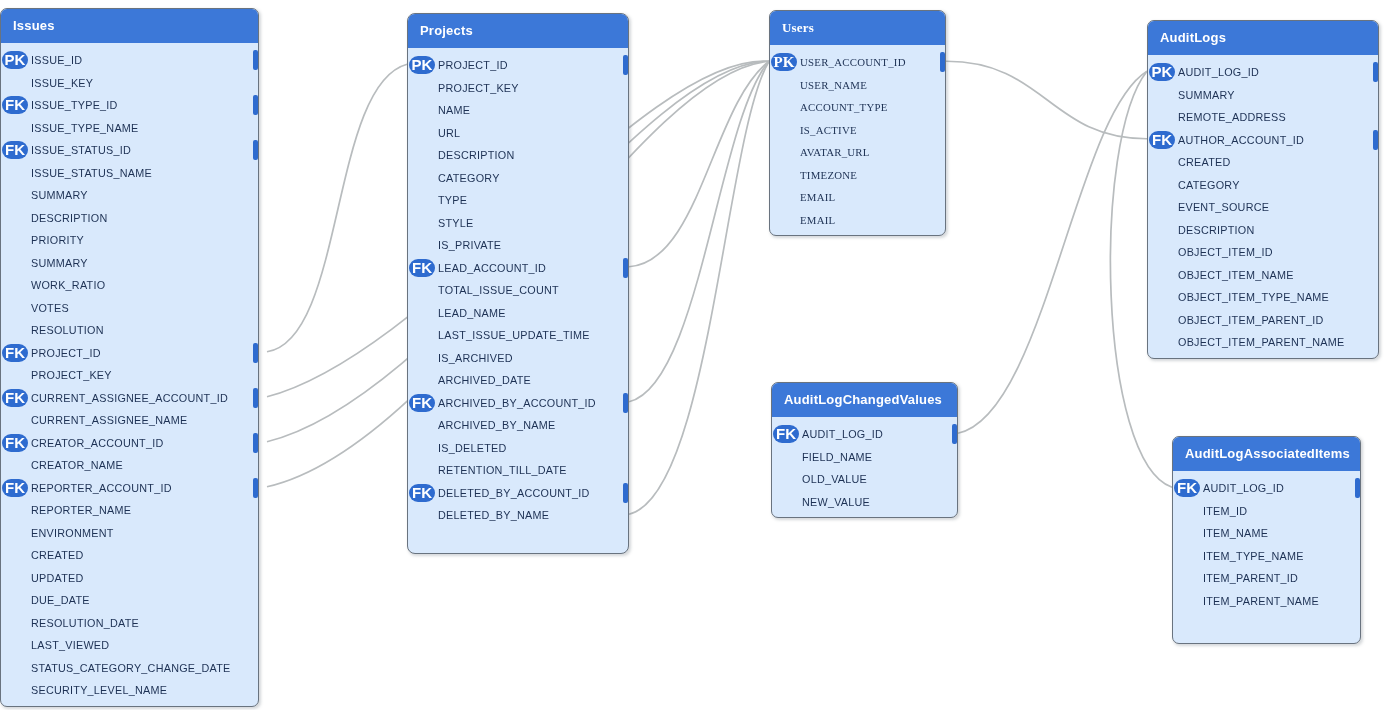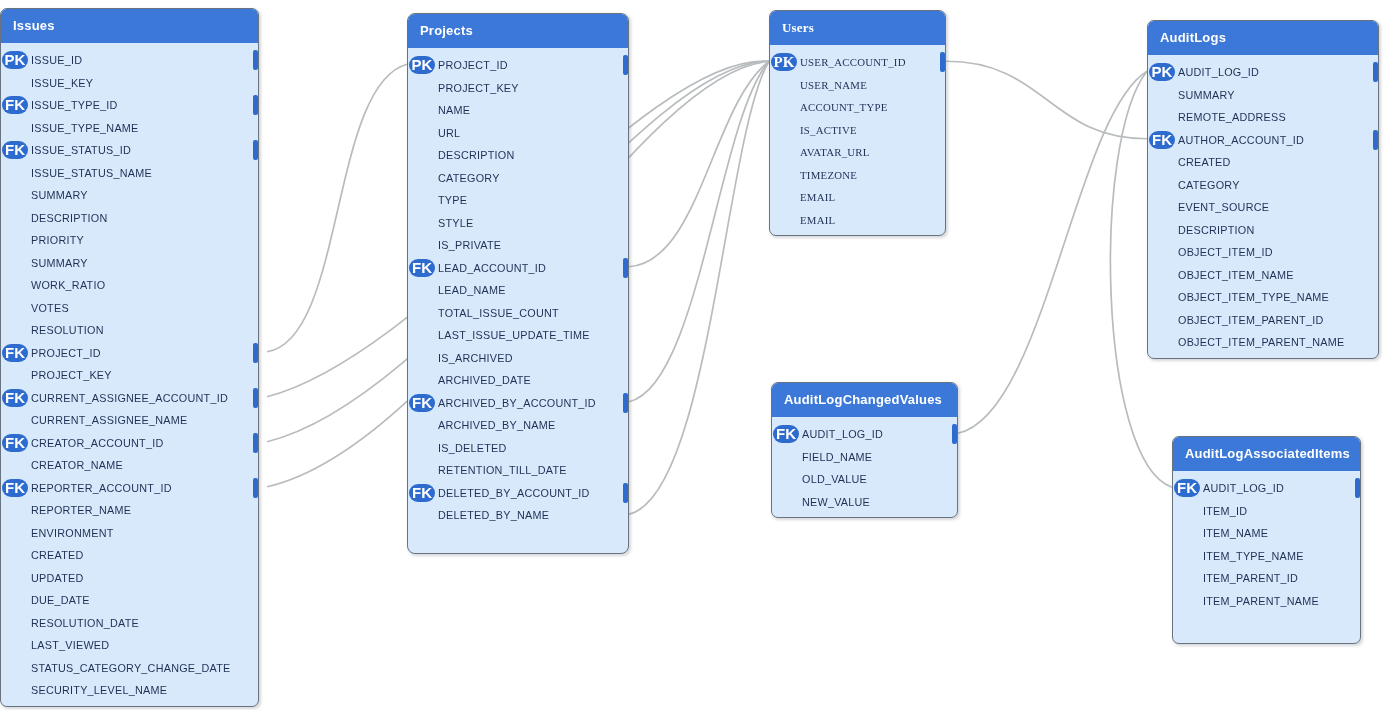--- a/index.html
+++ b/index.html
@@ -205,24 +205,24 @@
           </div>
           <div class="er-row">
             <span class="er-field-label">IS_PRIVATE</span>
           </div>
           <div class="er-row">
             <span class="er-key-pill">FK</span>
             <span class="er-field-label">LEAD_ACCOUNT_ID</span>
             <span class="er-stub"></span>
           </div>
           <div class="er-row">
+            <span class="er-field-label">TOTAL_ISSUE_COUNT</span>
+          </div>
+          <div class="er-row">
             <span class="er-field-label">LEAD_NAME</span>
-          </div>
-          <div class="er-row">
-            <span class="er-field-label">TOTAL_ISSUE_COUNT</span>
           </div>
           <div class="er-row">
             <span class="er-field-label">LAST_ISSUE_UPDATE_TIME</span>
           </div>
           <div class="er-row">
             <span class="er-field-label">IS_ARCHIVED</span>
           </div>
           <div class="er-row">
             <span class="er-field-label">ARCHIVED_DATE</span>
           </div>

